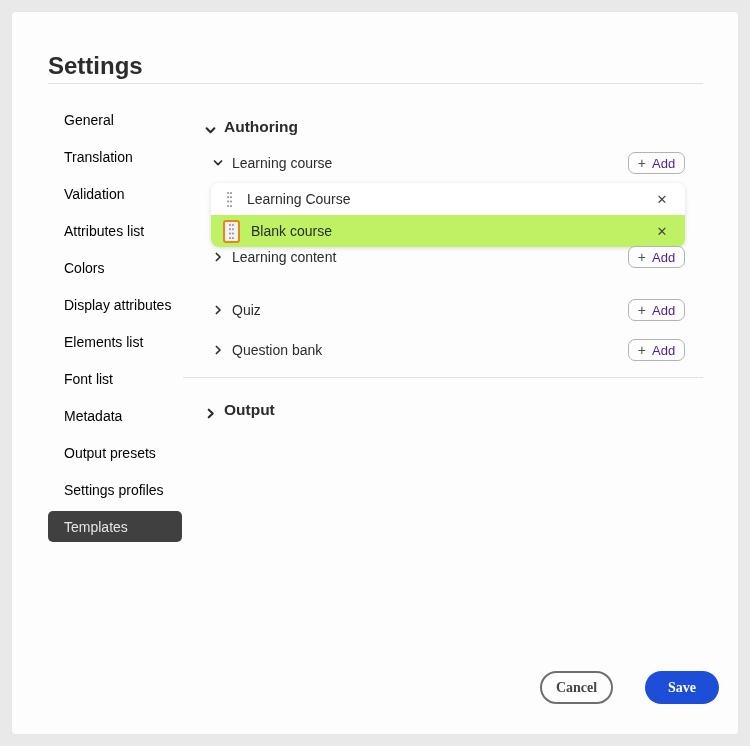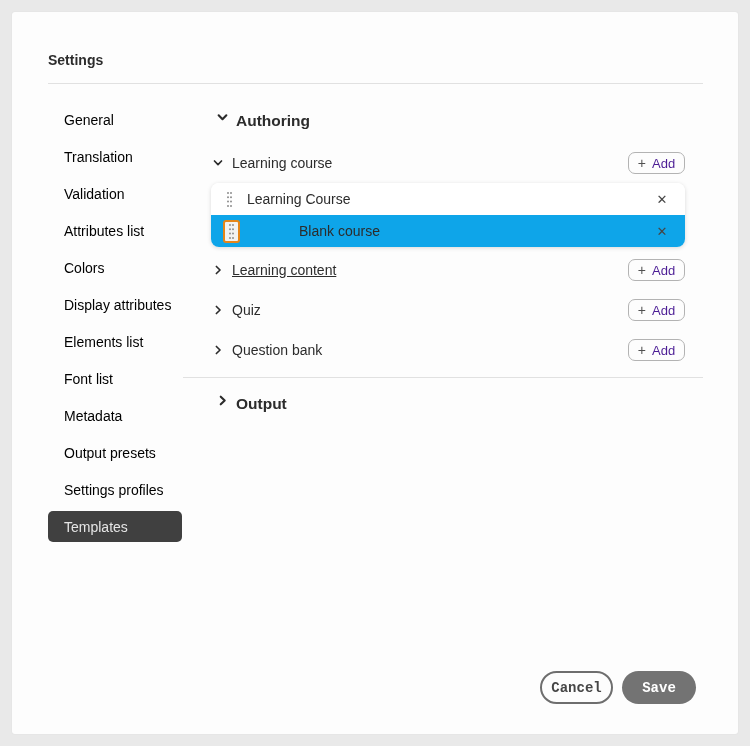--- a/index.html
+++ b/index.html
@@ -12,40 +12,40 @@
     overflow:hidden;
   }
   .stage { position:absolute; inset:0; }
   .card {
     position:absolute; left:12px; top:12px; width:726px; height:722px;
     background:#fdfdfd; border-radius:3px;
     box-shadow:0 0 2px rgba(0,0,0,0.06);
   }
   .page-title {
     position:absolute; left:36px; top:40px;
-    font-size:14px; font-weight:700; color:#2c2c2c;
+    font-size:24px; font-weight:700; color:#2c2c2c;
   }
   .divider { position:absolute; height:1px; background:#e1e1e1; }
   .divider.top { left:36px; top:71px; width:655px; }
   .divider.mid { left:171px; top:365px; width:520px; }
 
   
   .sidebar { position:absolute; left:36px; top:92px; width:146px; }
   .side-item {
     width:134px; height:31px; margin-bottom:6px;
     display:flex; align-items:center; padding-left:16px;
     font-size:14px; color:#000000; border-radius:5px; cursor:pointer;
     white-space:nowrap;
   }
   .side-item.selected { background:#404040; color:#e5e5e5; }
 
   
   .main { position:absolute; left:178px; top:0; width:513px; height:100%; }
   .section-header {
-    position:absolute; left:12px; display:flex; align-items:flex-start;
+    position:absolute; left:0; display:flex; align-items:flex-end;
     height:24px; padding-left:15px; cursor:pointer;
   }
   .section-header .chev { margin-right:8px; display:flex; }
   .section-header .sec-label { font-size:15.5px; font-weight:700; color:#2c2c2c; }
   .group-row {
     position:absolute; left:0; right:0; height:22px;
     display:flex; align-items:center; padding-left:23px; cursor:pointer;
   }
   .group-row .chev { margin-right:9px; display:flex; }
   .group-label { font-size:14px; color:#2c2c2c; }
@@ -62,21 +62,21 @@
   .list-card {
     position:absolute; left:21px; top:171px; width:474px;
     border-radius:8px; background:#ffffff;
     box-shadow:0 1px 4px rgba(0,0,0,0.15);
     overflow:hidden;
   }
   .tpl-row {
     height:32px; display:flex; align-items:center; padding:0 14px 0 8px;
     background:#ffffff;
   }
-  .tpl-row.highlight { background:#0ea5e9;gap:48px; }
+  .tpl-row.highlight { background:#bef264; }
   .grip-zone { width:20px; display:flex; justify-content:center; align-items:center; }
   .grip-wrap { width:5px; height:15px; position:relative; }
   .grip-dot {
     position:absolute; left:0; top:0; width:2px; height:2px; border-radius:1px;
     background:#8e8e8e;
     box-shadow:3px 0 0 #8e8e8e, 0 4.3px 0 #8e8e8e, 3px 4.3px 0 #8e8e8e,
                0 8.6px 0 #8e8e8e, 3px 8.6px 0 #8e8e8e,
                0 13px 0 #8e8e8e, 3px 13px 0 #8e8e8e;
   }
   .grip-focus {
@@ -87,29 +87,29 @@
   .tpl-label { font-size:14px; color:#2c2c2c; margin-left:8px; flex:1; }
   .close-btn {
     width:18px; height:18px; display:flex; align-items:center; justify-content:center;
     font-size:13px; color:#464646; cursor:pointer; background:none; border:none;
     font-family:inherit;
   }
 
   
   .btn {
     position:absolute; bottom:30px; height:33px; border-radius:17px;
-    font-size:14px; font-weight:700; font-family:Liberation Mono, monospace; cursor:pointer;
+    font-size:14px; font-weight:700; font-family:Liberation Serif, serif; cursor:pointer;
     display:flex; align-items:center; justify-content:center;
   }
   .btn-cancel {
     right:125px; width:73px; background:transparent;
     border:2px solid #6e6e6e; color:#464646;
   }
   .btn-save {
-    right:42px; width:74px; background:#737373; border:none; color:#ffffff;
+    right:19px; width:74px; background:#1d4ed8; border:none; color:#ffffff;
   }
 </style>
 </head>
 <body>
 
 <div class="stage">
   <div class="card">
 
     <div class="page-title">Settings</div>
     <div class="divider top"></div>
@@ -169,21 +169,21 @@
               <span class="grip-wrap">
                   <span class="grip-dot"></span>
                 </span>
             </span>
           </span>
           <span class="tpl-label">Blank course</span>
           <button class="close-btn">✕</button>
         </div>
       </div>
 
-      <div class="group-row" style="top:247px;text-decoration:underline;">
+      <div class="group-row" style="top:234px;">
         <span class="chev">
           <svg width="10" height="10" viewBox="0 0 10 10">
               <path d="M3.4 1.5 L7 5 L3.4 8.5" fill="none" stroke="#2c2c2c" stroke-width="1.7" stroke-linecap="round" stroke-linejoin="round"></path>
             </svg>
         </span>
         <span class="group-label">Learning content</span>
         <button class="add-btn">
           <span class="plus">+</span>
           <span class="add-label">Add</span>
         </button>

